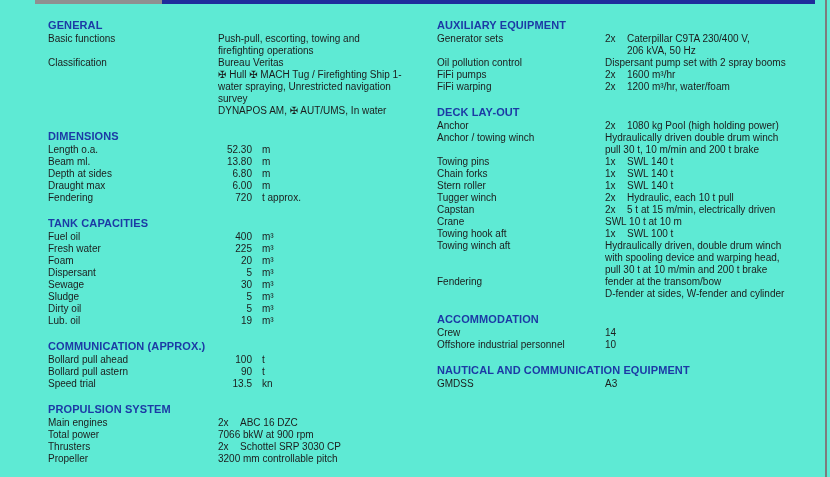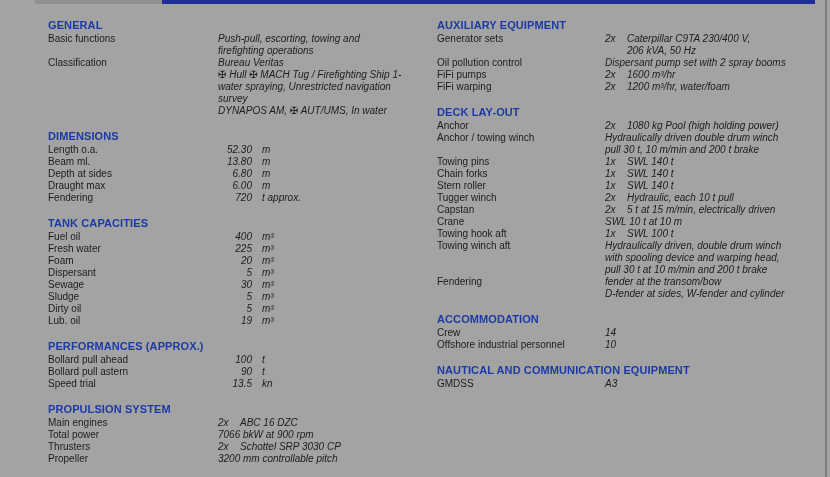--- a/index.html
+++ b/index.html
@@ -1,20 +1,20 @@
 <!DOCTYPE html>
 <html><head>
 <meta charset="utf-8">
 <style>
   html, body { margin: 0; padding: 0; background: #ffffff; }
   .page {
     position: relative;
     width: 830px;
     height: 477px;
-    background: #a3a3a3;
+    background: #5eead4;
     overflow: hidden;
     font-family: "Liberation Sans", "DejaVu Sans", sans-serif;
     font-size: 10px;
     color: #1c1c1c;
   }
   .topbar-gray {
     position: absolute; left: 35px; top: 0; width: 127px; height: 4px;
     background: #8f9090;
   }
   .topbar-blue {
@@ -33,21 +33,21 @@
     color: #1c3aa5;
     font-weight: bold;
     font-size: 11px;
     line-height: 14px;
     margin-bottom: 1px;
     letter-spacing: 0.1px;
   }
   .row { display: flex; align-items: flex-start; line-height: 12px; }
   .label { flex: 0 0 170px; }
   .col-right .label { flex-basis: 168px; }
-  .value { display: flex; flex: 1 1 auto; min-width: 0; font-style: italic; }
+  .value { display: flex; flex: 1 1 auto; min-width: 0; }
   .count { flex: 0 0 22px; }
   .lines { flex: 1 1 auto; min-width: 0; }
   .line { line-height: 12px; }
   .metric-num { flex: 0 0 34px; text-align: right; }
   .metric-unit { margin-left: 10px; white-space: nowrap; }
 </style>
 </head>
 <body>
 
 <div class="page">
@@ -170,21 +170,21 @@
         </div>
         <div class="row">
           <div class="label">Lub. oil</div>
           <div class="value">
             <span class="metric-num">19</span>
             <span class="metric-unit">m³</span>
           </div>
         </div>
       </div>
       <div class="section">
-        <div class="section-title">PERFORMANCES (APPROX.)</div>
+        <div class="section-title">COMMUNICATION (APPROX.)</div>
         <div class="row">
           <div class="label">Bollard pull ahead</div>
           <div class="value">
             <span class="metric-num">100</span>
             <span class="metric-unit">t</span>
           </div>
         </div>
         <div class="row">
           <div class="label">Bollard pull astern</div>
           <div class="value">

